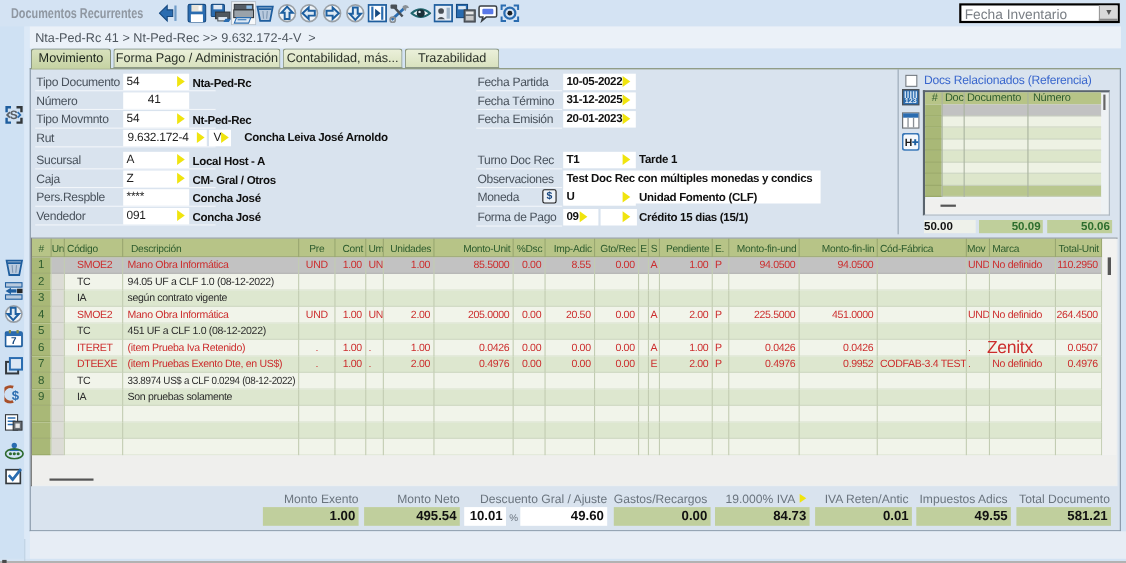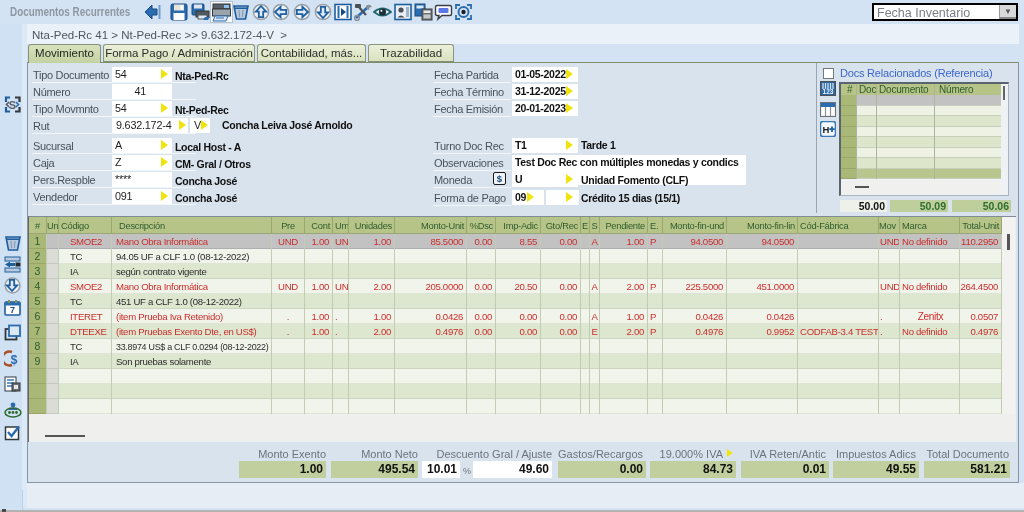--- a/index.html
+++ b/index.html
@@ -223,21 +223,21 @@
 <div class="ab" style="left:32px;top:187px;width:164px;height:1px;background:#f2f6fa;"></div>
 <div class="ab fldn" style="left:112px;top:172px;width:60px;height:15px;line-height:15px;padding-left:3px;">****</div>
 <div class="ab bold" style="left:175px;top:175px;">Concha José</div>
 <div class="ab lbl" style="left:33px;top:191px;">Vendedor</div>
 <div class="ab" style="left:32px;top:204px;width:164px;height:1px;background:#f2f6fa;"></div>
 <div class="ab fldn" style="left:112px;top:189px;width:60px;height:15px;line-height:15px;padding-left:3px;">091</div>
 <div class="ab yarr" style="left:161px;top:191px;"></div>
 <div class="ab bold" style="left:175px;top:192px;">Concha José</div>
 <div class="ab lbl" style="left:434px;top:69px;">Fecha Partida</div>
 <div class="ab" style="left:433px;top:82px;width:78px;height:1px;background:#f2f6fa;"></div>
-<div class="ab fld" style="left:512px;top:67px;width:66px;height:15px;line-height:15px;padding-left:3px;">01-05-2022</div>
+<div class="ab fld" style="left:512px;top:67px;width:66px;height:15px;line-height:15px;padding-left:3px;">10-05-2022</div>
 <div class="ab yarr" style="left:566px;top:69px;"></div>
 <div class="ab lbl" style="left:434px;top:86px;">Fecha Término</div>
 <div class="ab" style="left:433px;top:99px;width:78px;height:1px;background:#f2f6fa;"></div>
 <div class="ab fld" style="left:512px;top:84px;width:66px;height:15px;line-height:15px;padding-left:3px;">31-12-2025</div>
 <div class="ab yarr" style="left:566px;top:86px;"></div>
 <div class="ab lbl" style="left:434px;top:103px;">Fecha Emisión</div>
 <div class="ab" style="left:433px;top:116px;width:78px;height:1px;background:#f2f6fa;"></div>
 <div class="ab fld" style="left:512px;top:101px;width:66px;height:15px;line-height:15px;padding-left:3px;">20-01-2023</div>
 <div class="ab yarr" style="left:566px;top:103px;"></div>
 <div class="ab lbl" style="left:434px;top:140px;">Turno Doc Rec</div>
@@ -307,21 +307,21 @@
 <div class="ab" style="left:856px;top:158.0px;width:145px;height:10.5px;background:#dde6cb;border-bottom:1px solid #c8d0bc;"></div>
 <div class="ab" style="left:841px;top:158.0px;width:15px;height:10.5px;background:#a9b877;border-bottom:1px solid #98a768;"></div>
 <div class="ab" style="left:856px;top:168.5px;width:145px;height:10.5px;background:#b9c78f;border-bottom:1px solid #c8d0bc;"></div>
 <div class="ab" style="left:841px;top:168.5px;width:15px;height:10.5px;background:#a9b877;border-bottom:1px solid #98a768;"></div>
 <div class="ab" style="left:856px;top:84px;width:1px;height:95px;background:#aab4a0;"></div>
 <div class="ab" style="left:876px;top:84px;width:1px;height:95px;background:#aab4a0;"></div>
 <div class="ab" style="left:934px;top:84px;width:1px;height:95px;background:#aab4a0;"></div>
 <div class="ab" style="left:841px;top:181px;width:160px;height:13px;background:#f0f0ee;"></div>
 <div class="ab" style="left:855px;top:186px;width:14px;height:2px;background:#555;"></div>
 <div class="ab" style="left:1003px;top:86px;width:2px;height:14px;background:#666;"></div>
-<div class="ab" style="left:840px;top:200px;width:47px;height:12px;background:#eef1ea;font-size:10.5px;font-weight:bold;color:#111;text-align:right;padding-right:2px;line-height:12px;">50.00</div>
+<div class="ab" style="left:840px;top:200px;width:47px;height:12px;background:#eef1ea;font-size:10.5px;font-weight:bold;color:#111;padding-right:2px;line-height:12px;">50.00</div>
 <div class="ab" style="left:890px;top:200px;width:58px;height:12px;background:#bfcf9b;font-size:10.5px;font-weight:bold;color:#2e6e2e;text-align:right;padding-right:2px;line-height:12px;">50.09</div>
 <div class="ab" style="left:952px;top:200px;width:59px;height:12px;background:#bfcf9b;font-size:10.5px;font-weight:bold;color:#2e6e2e;text-align:right;padding-right:2px;line-height:12px;">50.06</div>
 <div class="ab" style="left:28px;top:216px;width:988px;height:226px;background:#eceff1;border-left:1px solid #666;border-top:1px solid #818b95;"></div>
 <div class="ab" style="left:29px;top:217px;width:973px;height:17px;background:#b7c487;border-bottom:1px solid #9aa67a;"></div>
 <div class="ab" style="left:29px;top:221px;width:17px;font-size:9.3px;letter-spacing:-0.25px;color:#2e5c2e;text-align:center;white-space:nowrap;overflow:hidden;">#</div>
 <div class="ab" style="left:46px;top:217px;width:1px;height:17px;background:#99a771;"></div>
 <div class="ab" style="left:47px;top:221px;width:11px;font-size:9.3px;letter-spacing:-0.25px;color:#2e5c2e;text-align:center;white-space:nowrap;overflow:hidden;">Un</div>
 <div class="ab" style="left:58px;top:217px;width:1px;height:17px;background:#99a771;"></div>
 <div class="ab" style="left:59px;top:221px;width:52px;padding-left:2px;font-size:9.3px;letter-spacing:-0.25px;color:#2e5c2e;text-align:left;white-space:nowrap;overflow:hidden;">Código</div>
 <div class="ab" style="left:111px;top:217px;width:1px;height:17px;background:#99a771;"></div>
@@ -563,21 +563,21 @@
 <div class="ab" style="left:395px;top:309px;width:71px;padding-right:3px;font-size:9.6px;letter-spacing:-0.3px;color:#cc2d2d;text-align:right;line-height:15px;white-space:nowrap;overflow:hidden;">0.0426</div>
 <div class="ab" style="left:467px;top:309px;width:28px;padding-right:3px;font-size:9.6px;letter-spacing:-0.3px;color:#cc2d2d;text-align:right;line-height:15px;white-space:nowrap;overflow:hidden;">0.00</div>
 <div class="ab" style="left:496px;top:309px;width:44px;padding-right:3px;font-size:9.6px;letter-spacing:-0.3px;color:#cc2d2d;text-align:right;line-height:15px;white-space:nowrap;overflow:hidden;">0.00</div>
 <div class="ab" style="left:541px;top:309px;width:39px;padding-right:3px;font-size:9.6px;letter-spacing:-0.3px;color:#cc2d2d;text-align:right;line-height:15px;white-space:nowrap;overflow:hidden;">0.00</div>
 <div class="ab" style="left:590px;top:309px;width:9px;font-size:9.6px;letter-spacing:-0.3px;color:#cc2d2d;text-align:center;line-height:15px;white-space:nowrap;overflow:hidden;">A</div>
 <div class="ab" style="left:600px;top:309px;width:47px;padding-right:3px;font-size:9.6px;letter-spacing:-0.3px;color:#cc2d2d;text-align:right;line-height:15px;white-space:nowrap;overflow:hidden;">1.00</div>
 <div class="ab" style="left:648px;top:309px;width:14px;padding-left:2px;font-size:9.6px;letter-spacing:-0.3px;color:#cc2d2d;text-align:left;line-height:15px;white-space:nowrap;overflow:hidden;">P</div>
 <div class="ab" style="left:663px;top:309px;width:63px;padding-right:3px;font-size:9.6px;letter-spacing:-0.3px;color:#cc2d2d;text-align:right;line-height:15px;white-space:nowrap;overflow:hidden;">0.0426</div>
 <div class="ab" style="left:727px;top:309px;width:70px;padding-right:3px;font-size:9.6px;letter-spacing:-0.3px;color:#cc2d2d;text-align:right;line-height:15px;white-space:nowrap;overflow:hidden;">0.0426</div>
 <div class="ab" style="left:879px;top:309px;width:20px;padding-left:1px;font-size:9.6px;letter-spacing:-0.3px;color:#cc2d2d;text-align:left;line-height:15px;white-space:nowrap;overflow:hidden;">.</div>
-<div class="ab" style="left:900px;top:309px;width:59px;padding-left:2px;font-size:10px;letter-spacing:-0.3px;color:#cc2d2d;text-align:center;line-height:15px;white-space:nowrap;overflow:hidden;">Zenitx</div>
+<div class="ab" style="left:880px;top:309px;width:59px;padding-left:2px;font-size:16px;letter-spacing:-0.3px;color:#cc2d2d;text-align:right;line-height:15px;white-space:nowrap;overflow:hidden;">Zenitx</div>
 <div class="ab" style="left:960px;top:309px;width:41px;padding-right:3px;font-size:9.6px;letter-spacing:-0.3px;color:#cc2d2d;text-align:right;line-height:15px;white-space:nowrap;overflow:hidden;">0.0507</div>
 <div class="ab" style="left:29px;top:324px;width:973px;height:15px;background:#dde7cf;border-bottom:1px solid #ccd6c0;"></div>
 <div class="ab" style="left:29px;top:324px;width:17px;height:15px;background:#a9b877;border-bottom:1px solid #98a768;font-size:10.5px;color:#2e5c2e;text-align:center;line-height:14px;">7</div>
 <div class="ab" style="left:47px;top:324px;width:11px;height:15px;background:#dcdcd6;border-bottom:1px solid #c8c8c2;"></div>
 <div class="ab" style="left:58px;top:324px;width:1px;height:15px;background:#c2ccb2;"></div>
 <div class="ab" style="left:111px;top:324px;width:1px;height:15px;background:#c2ccb2;"></div>
 <div class="ab" style="left:271px;top:324px;width:1px;height:15px;background:#c2ccb2;"></div>
 <div class="ab" style="left:304px;top:324px;width:1px;height:15px;background:#c2ccb2;"></div>
 <div class="ab" style="left:332px;top:324px;width:1px;height:15px;background:#c2ccb2;"></div>
 <div class="ab" style="left:348px;top:324px;width:1px;height:15px;background:#c2ccb2;"></div>

